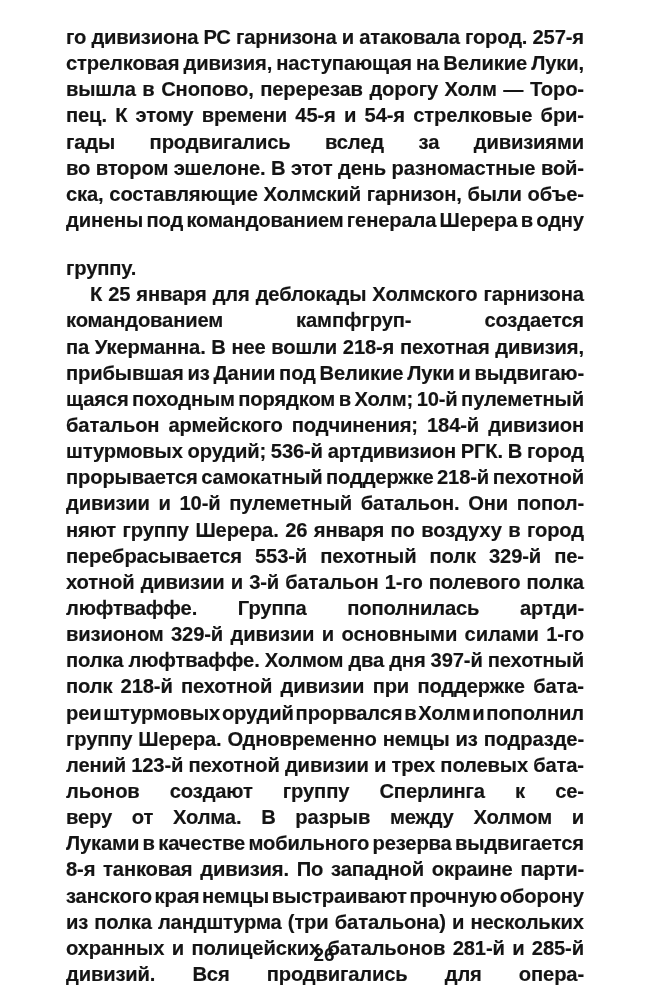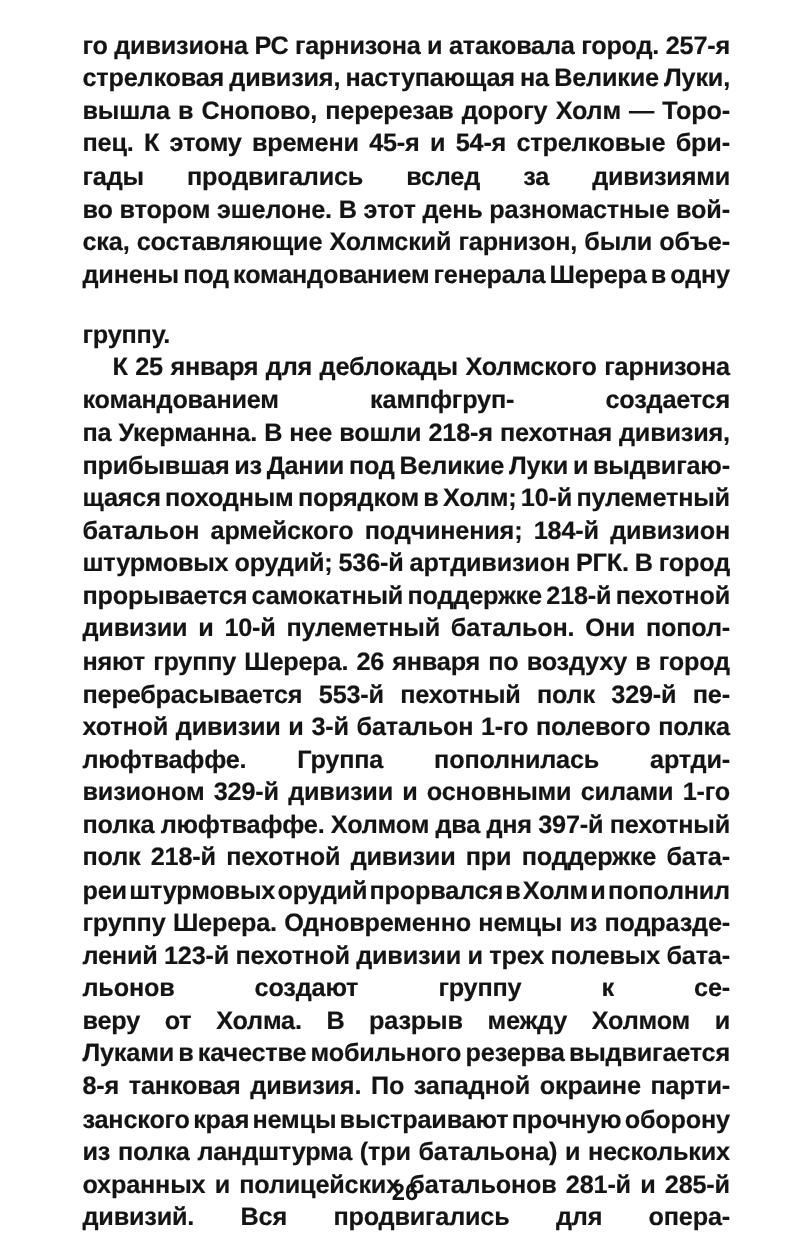--- a/index.html
+++ b/index.html
@@ -371,20 +371,21 @@
             <span>трех</span>
             <span>полевых</span>
             <span>бата-</span>
           </span>
         </span>
         <span class="line">
           <span class="jw">
             <span>льонов</span>
             <span>создают</span>
             <span>группу</span>
+            <span>Сперлинга</span>
             <span>к</span>
             <span>се-</span>
           </span>
         </span>
         <span class="line">
           <span class="jw">
             <span>веру</span>
             <span>от</span>
             <span>Холма.</span>
             <span>В</span>

